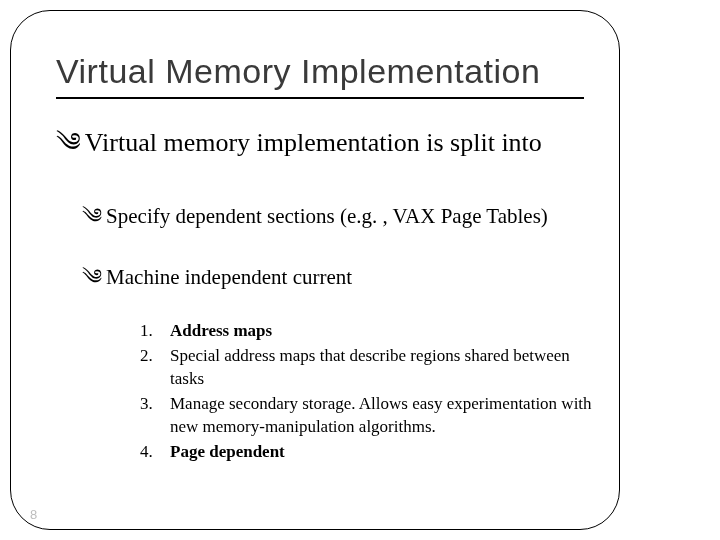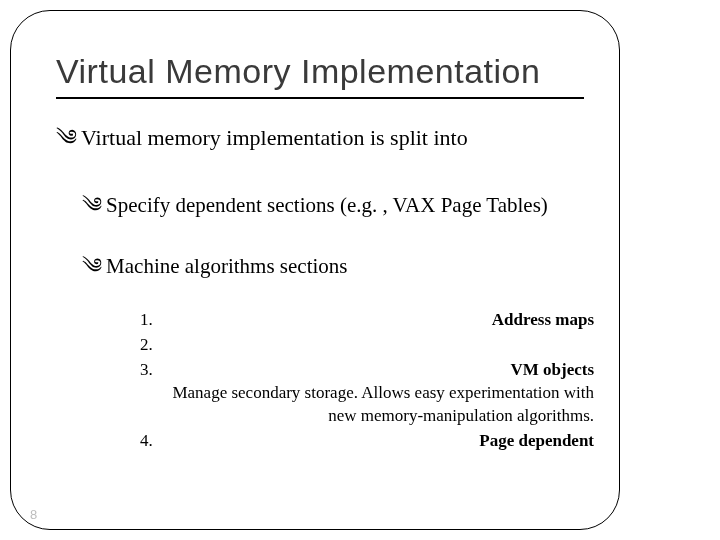--- a/index.html
+++ b/index.html
@@ -40,21 +40,21 @@
     background: #000;
     margin-left: 16px;
     margin-right: 10px;
     margin-bottom: 14px;
   }
   .body {
     margin-left: 16px;
     font-family: "Times New Roman", Times, serif;
   }
   .lvl1 {
-    font-size: 22px;
+    font-size: 26px;
     margin: 4px 0 6px 0;
   }
   .lvl1 .bullet, .lvl2 .bullet {
     display: inline-block;
     margin-right: 4px;
   }
   .lvl2 {
     font-size: 21px;
     margin: 2px 0 2px 26px;
   }
@@ -68,21 +68,20 @@
     margin-bottom: 2px;
   }
   .numitem .n {
     width: 30px;
     flex-shrink: 0;
     text-align: left;
     font-family: "Times New Roman", Times, serif;
   }
   .numitem .content {
     flex: 1;
-    text-align: right;
   }
   .numitem .content .t {
     font-weight: bold;
   }
   .numitem .content .d {
     font-weight: normal;
   }
   .pagenum {
     position: absolute;
     bottom: 18px;
@@ -102,39 +101,39 @@
   <div class="underline"></div>
 
   <div class="body">
     <div class="lvl1">
       <span class="bullet">༄</span><span>Virtual memory implementation is split into</span>
     </div>
     <div class="lvl2">
       <span class="bullet">༄</span><span>Specify dependent sections (e.g. , VAX Page Tables)</span>
     </div>
     <div class="lvl2">
-      <span class="bullet">༄</span><span>Machine algorithms sections</span>
+      <span class="bullet">༄</span><span>Machine independent current</span>
     </div>
 
     <div class="numlist">
       <div class="numitem">
         <div class="n">1.</div>
         <div class="content">
           <div class="t">Address maps</div>
         </div>
       </div>
       <div class="numitem">
         <div class="n">2.</div>
         <div class="content">
+          <div class="d">Special address maps that describe regions shared between tasks</div>
         </div>
       </div>
       <div class="numitem">
         <div class="n">3.</div>
         <div class="content">
-          <div class="t">VM objects</div>
           <div class="d">Manage secondary storage. Allows easy experimentation with new memory-manipulation algorithms.</div>
         </div>
       </div>
       <div class="numitem">
         <div class="n">4.</div>
         <div class="content">
           <div class="t">Page dependent</div>
         </div>
       </div>
     </div>

